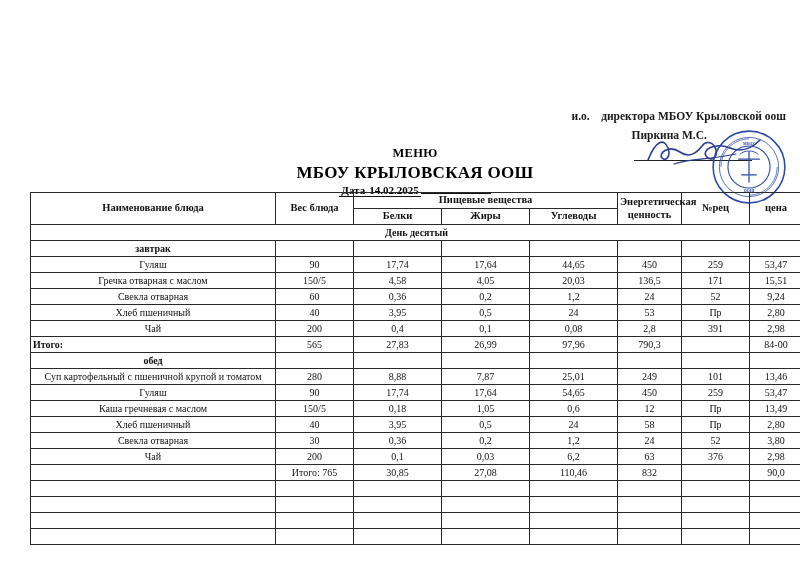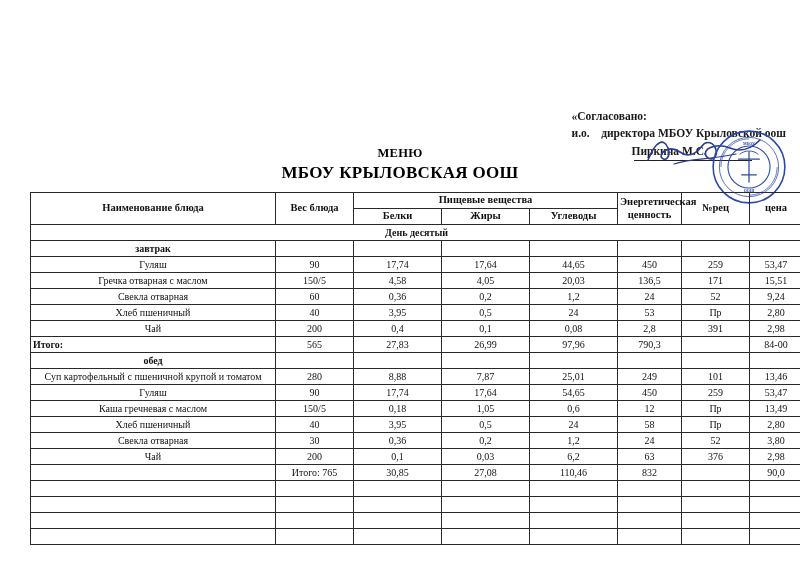--- a/index.html
+++ b/index.html
@@ -69,21 +69,21 @@
   .stamp {
     position: absolute;
     left: 138px;
     top: 20px;
     width: 78px;
     height: 78px;
     pointer-events: none;
   }
   .title-block {
     position: absolute;
-    left: 0;
+    left: 15px;
     top: 46px;
     width: 100%;
     text-align: center;
   }
   .title-block .t1 {
     font-size: 12.5px;
     font-weight: bold;
     letter-spacing: .3px;
   }
   .title-block .t2 {
@@ -143,21 +143,20 @@
   }
   .empty-row td { height: 13px; }
 </style>
 </head>
 <body>
 
 <div class="page">
   <div class="sheet">
 
     <div class="approve">
-      <div>«Согласовано:</div>
       <div class="ln2">
         <span class="pos">и.о.</span>
         &nbsp;&nbsp;
         <span>директора МБОУ Крыловской оош</span>
       </div>
       <div class="ln3">
         <span>Пиркина М.С.</span>
       </div>
 
       <div class="sig-line"></div>
@@ -180,20 +179,23 @@
         <g fill="#2b49a8" font-size="5" font-family="'Liberation Serif', serif">
           <text x="50" y="22" text-anchor="middle">МБОУ</text>
           <text x="50" y="82" text-anchor="middle">ООШ</text>
         </g>
       </svg>
     </div>
 
     <div class="title-block">
       <div class="t1">МЕНЮ</div>
       <div class="t2">МБОУ КРЫЛОВСКАЯ ООШ</div>
+      <div class="t3">
+        <span class="u">Дата</span><span class="u">14.02.2025</span><span class="tail"></span>
+      </div>
     </div>
 
     <table class="menu">
       <colgroup>
         <col style="width:245px">
         <col style="width:78px">
         <col style="width:88px">
         <col style="width:88px">
         <col style="width:88px">
         <col style="width:64px">

